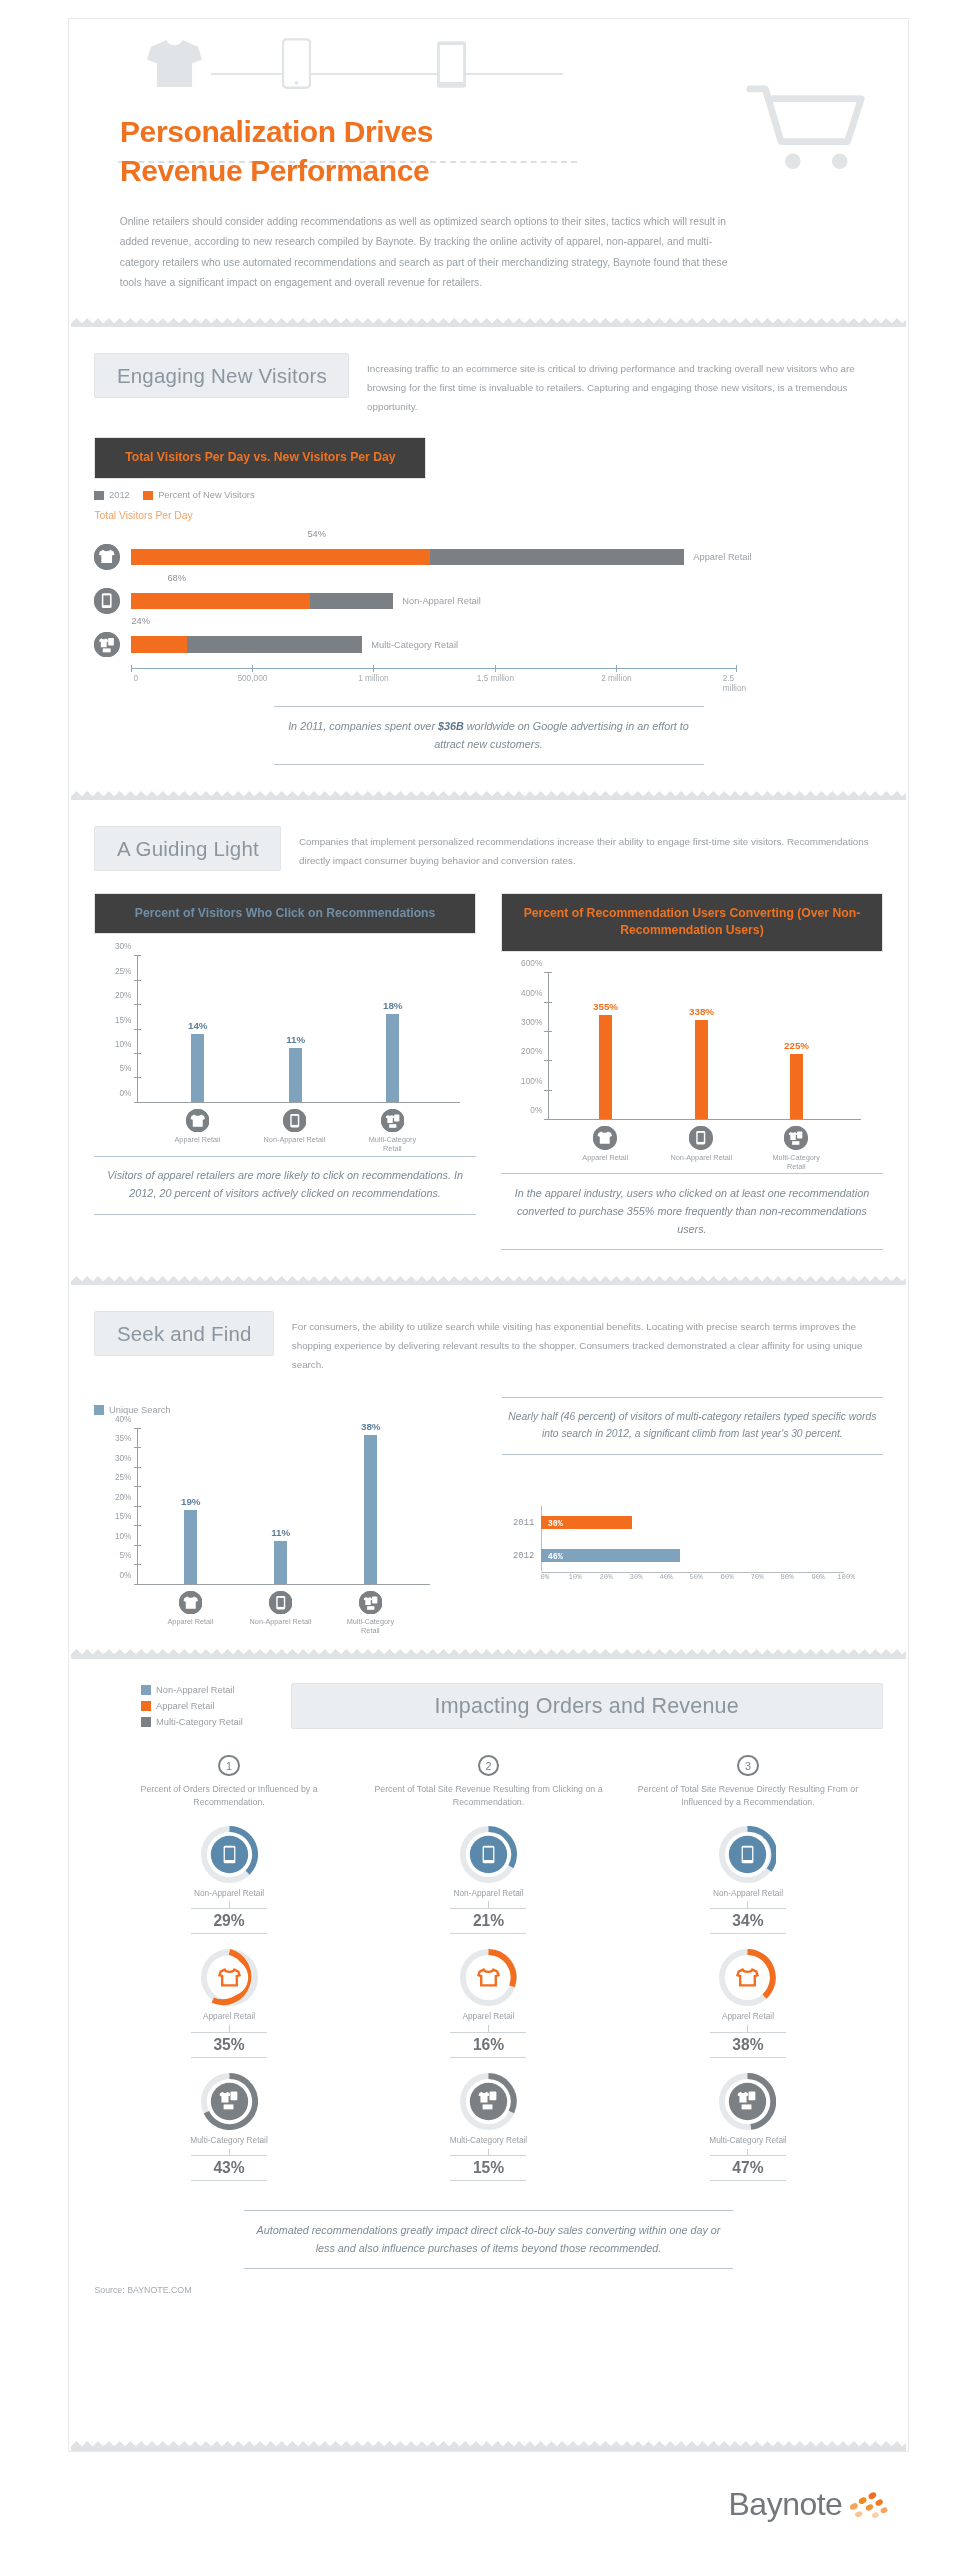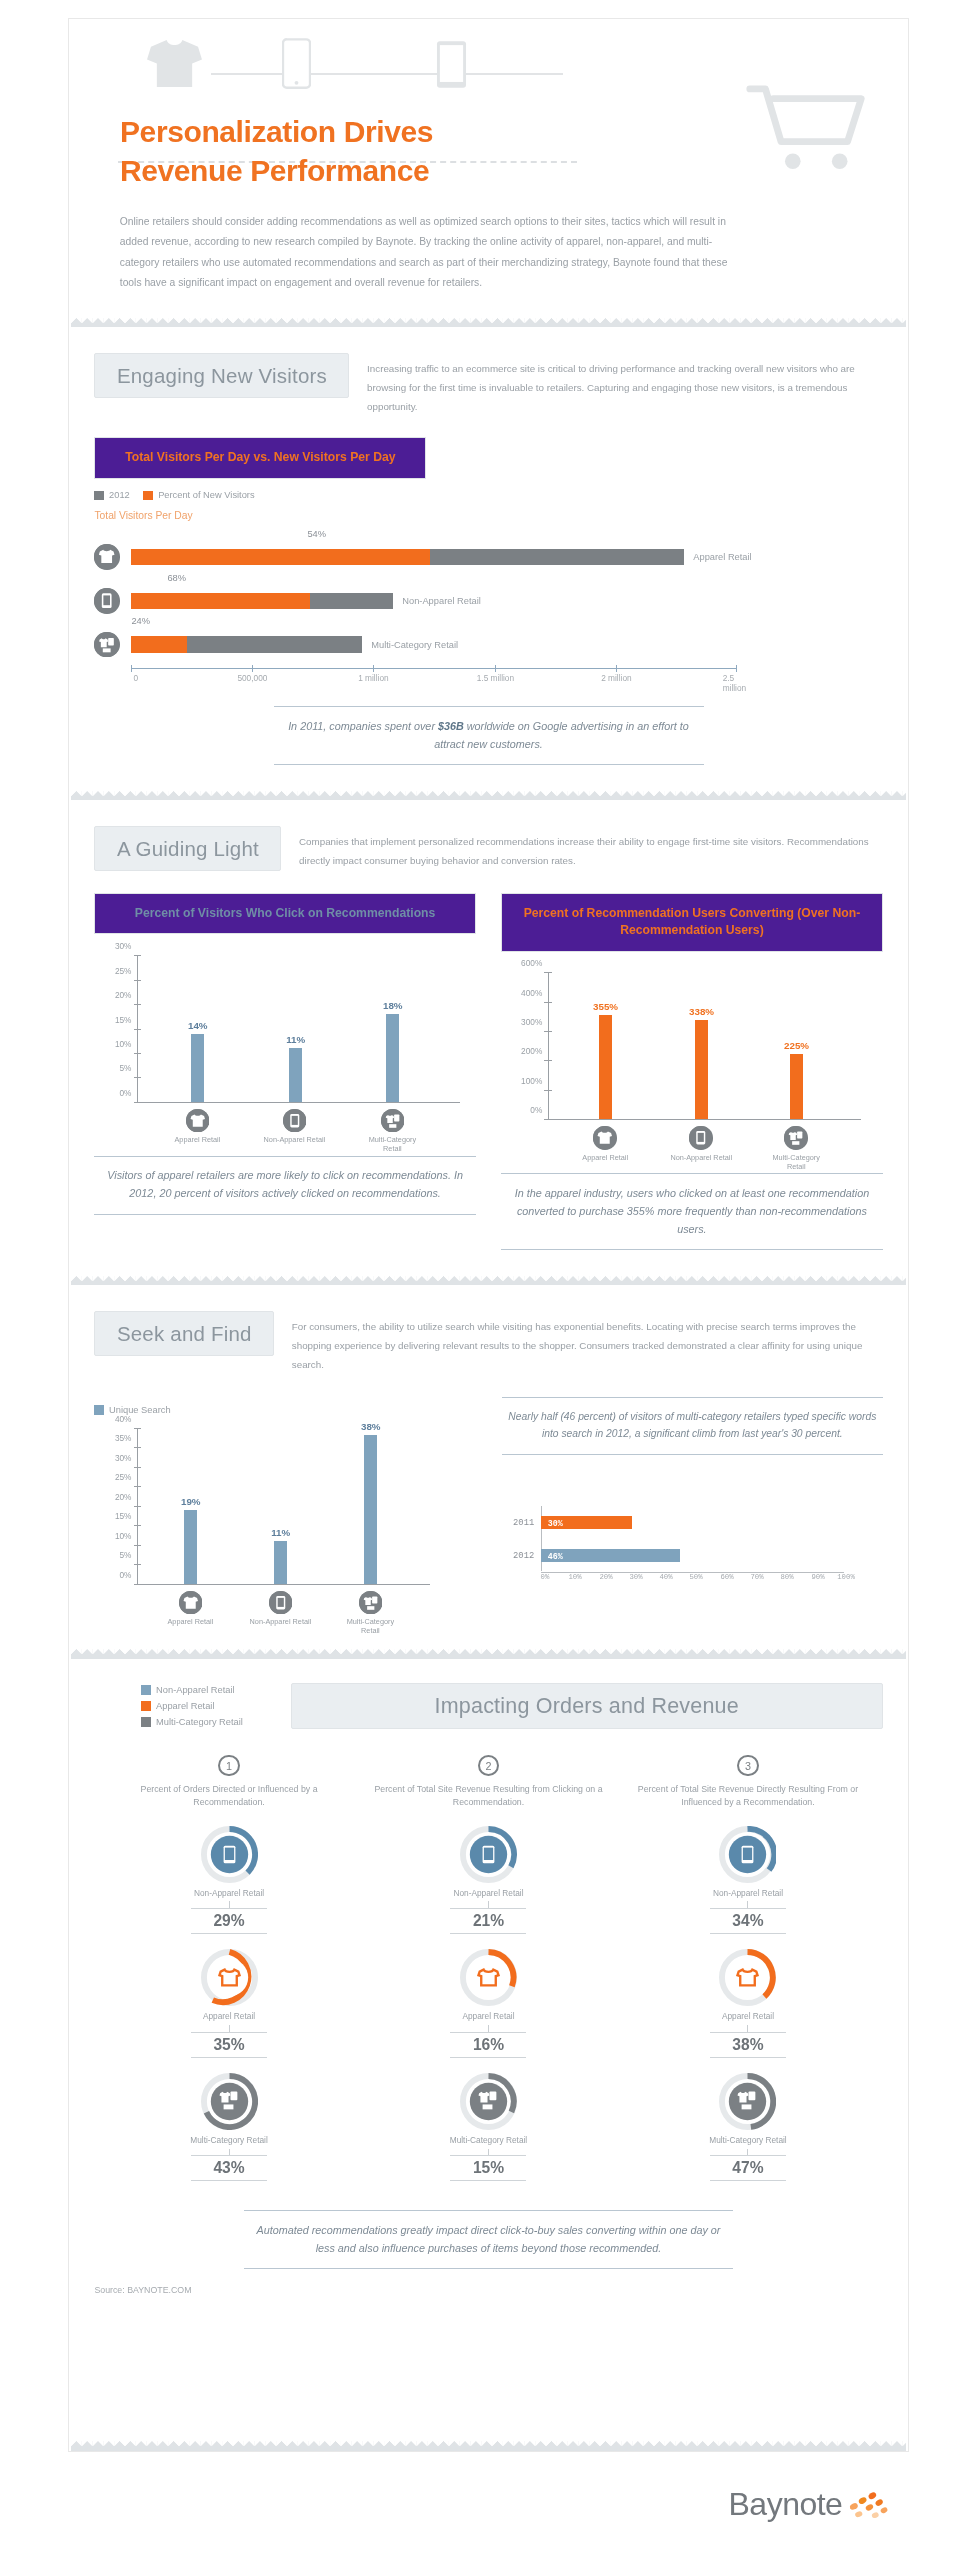--- a/index.html
+++ b/index.html
@@ -62,21 +62,21 @@
   .pill {
     background: #eaeef1; border: 1px solid #e0e4e7;
     padding: 9.8px 21.5px; border-radius: 2px;
     font-size: 20.5px; font-weight: 300; color: #8c969e;
     white-space: nowrap; letter-spacing: 0.2px;
   }
   .sec-blurb { font-size: 9.8px; line-height: 1.95; color: #9aa0a6; padding-top: 5.9px; flex: 1; }
 
   
   .banner {
-    background: #4c1d95; border: 1px solid #e0e4e7;
+    background: #404040; border: 1px solid #e0e4e7;
     text-align: center; padding: 10.8px 9.8px;
     font-size: 12.2px; font-weight: bold; line-height: 1.45;
   }
   .banner.orange { color: #f07221; }
   .banner.blue { color: #6f8ea6; }
 
   
   .legend { display: flex; gap: 13.7px; align-items: center; font-size: 9.3px; color: #9aa0a6; }
   .legend .li { display: flex; gap: 4.9px; align-items: center; }
   .sw { width: 9.8px; height: 9.8px; display: inline-block; }

